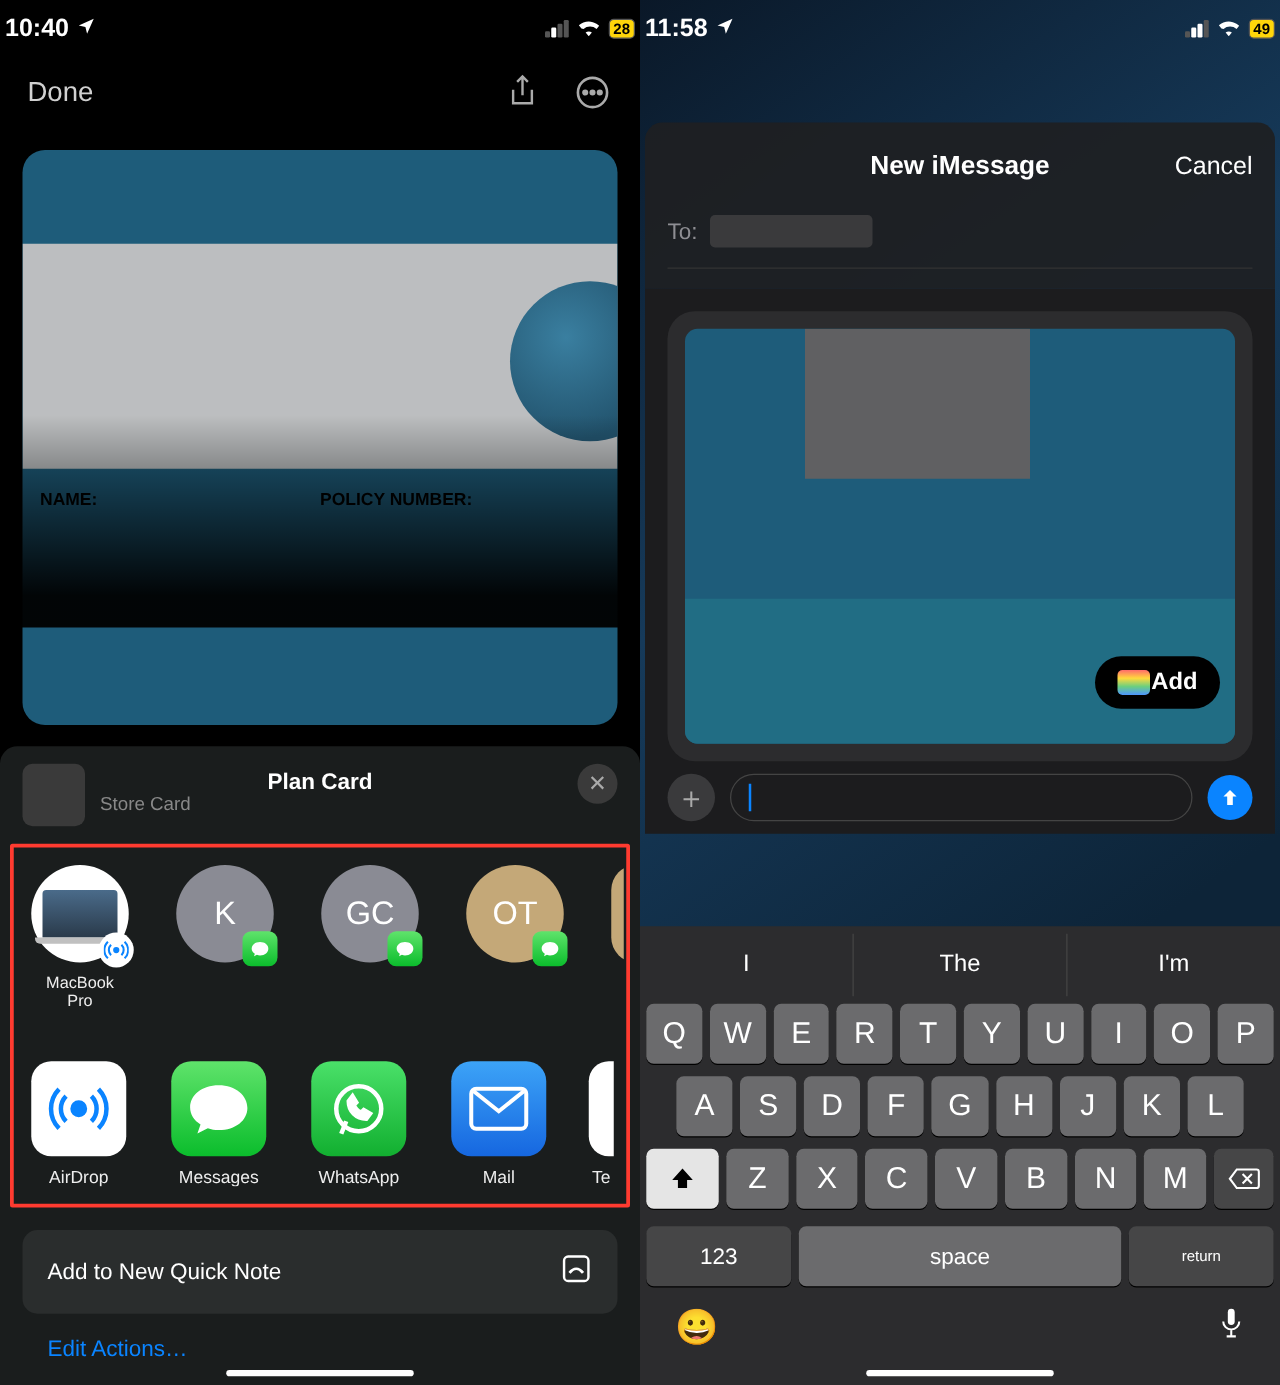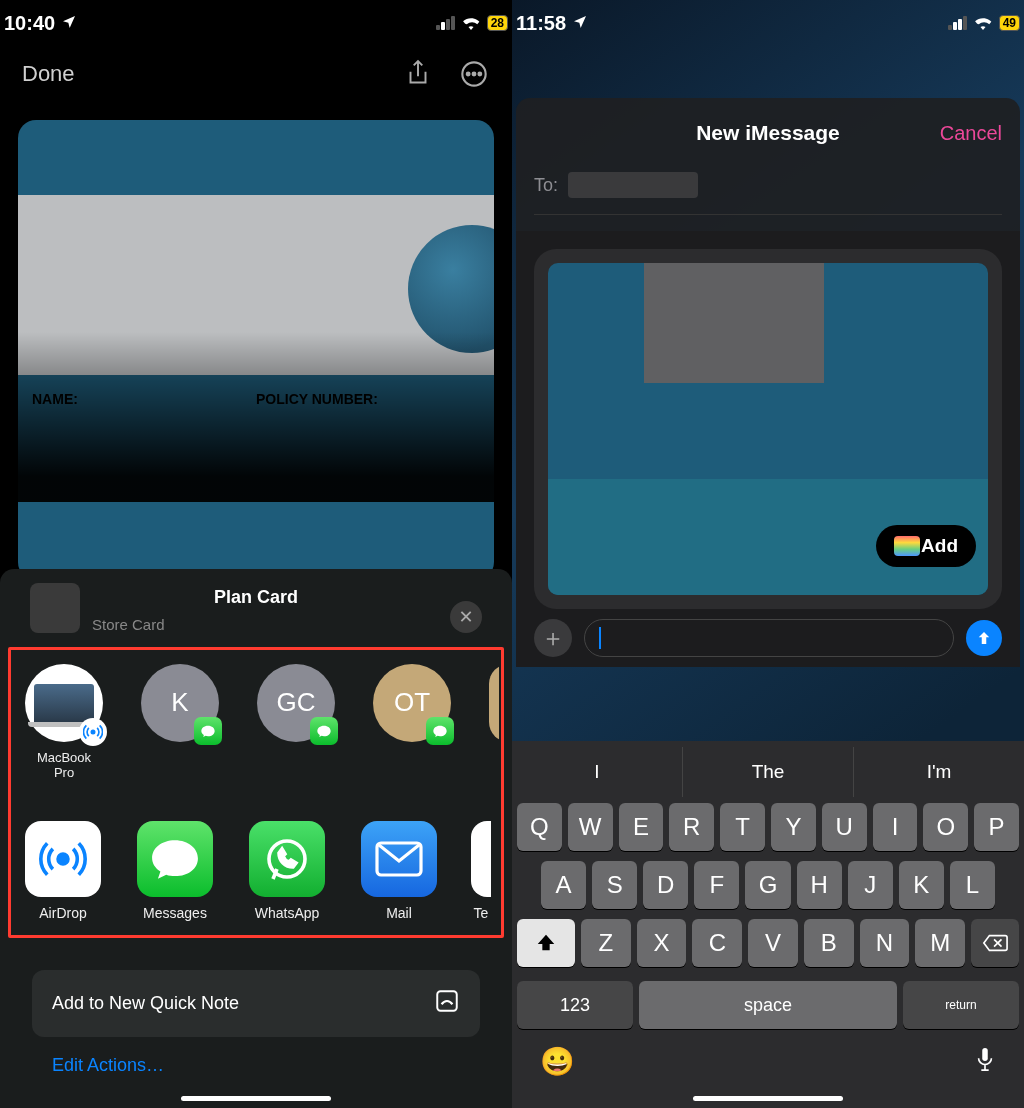--- a/index.html
+++ b/index.html
@@ -27,21 +27,21 @@
 .card { background: #1e5c7a; border-radius: 18px; height: 460px; position: relative; overflow: hidden; }
 .card-gray { position: absolute; left: 0; right: 0; top: 75px; height: 180px; background: #bcbec0; }
 .card-row { position: absolute; top: 265px; left: 0; right: 0; display: flex; padding: 6px 14px; font-size: 14px; color: #000; font-weight: 700; }
 .card-n { flex: 1; }
 .card-p { flex: 1; }
 .card-circle { position: absolute; right: -42px; top: 105px; width: 128px; height: 128px; border-radius: 50%; background: radial-gradient(circle at 35% 35%, #3a7fa0 0%, #22536d 70%); }
 .card-fade { position: absolute; left: 0; right: 0; bottom: 0; height: 170px; background: linear-gradient(180deg, rgba(0,0,0,0) 0%, rgba(0,0,0,0.95) 85%); pointer-events: none; }
 
 
 .sheet { position: absolute; bottom: 0; left: 0; right: 0; background: #1a1d1d; border-radius: 14px 14px 0 0; padding-top: 14px; }
-.sheet-header { display: flex; align-items: flex-end; gap: 12px; padding: 0 30px 14px; position: relative; }
+.sheet-header { display: flex; align-items: flex-start; gap: 12px; padding: 0 18px 14px; position: relative; }
 .sheet-thumb { width: 50px; height: 50px; background: #3a3a3a; border-radius: 8px; }
 .sheet-titles { flex: 1; }
 .sheet-title { font-size: 18px; font-weight: 600; color: #fff; text-align: center; position: absolute; left: 0; right: 0; top: 4px; pointer-events: none; }
 .sheet-sub { font-size: 15px; color: #888; margin-top: 24px; }
 .sheet-close { width: 32px; height: 32px; border-radius: 50%; background: #3a3a3a; display: flex; align-items: center; justify-content: center; font-size: 18px; color: #aaa; }
 
 .redbox { border: 3px solid #ff3b30; margin: 0 8px; padding: 8px 2px 14px; border-radius: 2px; }
 .contacts { display: flex; gap: 38px; padding: 6px 12px 12px; overflow: hidden; }
 .contact { width: 82px; display: flex; flex-direction: column; align-items: center; position: relative; }
 .avatar { width: 78px; height: 78px; border-radius: 50%; background: #8a8b94; display: flex; align-items: center; justify-content: center; font-size: 26px; color: #fff; font-weight: 400; position: relative; }
@@ -56,33 +56,33 @@
 .apps { display: flex; gap: 36px; padding: 28px 12px 0; overflow: hidden; }
 .app { width: 82px; display: flex; flex-direction: column; align-items: center; }
 .app-icon { width: 76px; height: 76px; border-radius: 16px; display: flex; align-items: center; justify-content: center; font-size: 40px; }
 .app-icon.airdrop { background: #fff; }
 .app-icon.messages { background: linear-gradient(180deg, #5fe36b 0%, #0bbd2c 100%); }
 .app-icon.mail { background: linear-gradient(180deg, #3ca3f7 0%, #1667e0 100%); }
 .app-icon.whatsapp { background: linear-gradient(180deg, #4ae069 0%, #12af30 100%); }
 .app-icon.partial { background: #fff; width: 20px; border-radius: 16px 0 0 16px; }
 .app-label { font-size: 14px; margin-top: 8px; color: #eee; }
 
-.actions-area { padding: 32px; }
+.actions-area { padding: 18px; }
 .action-row { background: #2a2d2d; border-radius: 12px; padding: 18px 20px; display: flex; justify-content: space-between; align-items: center; font-size: 18px; }
 .edit-link { color: #0a84ff; font-size: 18px; padding: 18px 20px 0; display: block; }
 
 .home-bar { position: absolute; bottom: 7px; left: 50%; transform: translateX(-50%); width: 150px; height: 5px; background: #fff; border-radius: 3px; }
 
 
 .right-bg { position: absolute; inset: 0; background: linear-gradient(145deg, #0a1828 0%, #163a5a 35%, #0d2438 70%); }
 .right-content { position: relative; z-index: 1; }
 .msg-header { background: rgba(30,32,34,0.92); border-radius: 14px 14px 0 0; margin: 52px 4px 0; padding: 16px 18px 16px; }
 .msg-title-row { display: flex; align-items: center; position: relative; height: 38px; }
 .msg-title { font-size: 21px; font-weight: 600; position: absolute; left: 0; right: 0; text-align: center; }
-.cancel { color: #ec4899; font-size: 20px; margin-left: auto; z-index: 1; }
+.cancel { color: #ffffff; font-size: 20px; margin-left: auto; z-index: 1; }
 .to-row { display: flex; align-items: center; gap: 10px; padding: 20px 0 16px; border-bottom: 1px solid #333; }
 .to-label { color: #8e8e93; font-size: 18px; }
 .to-input { background: #3a3a3c; height: 26px; width: 130px; border-radius: 4px; }
 
 .msg-body { background: #1c1c1e; margin: 0 4px; padding: 18px 18px 10px; }
 .attachment { background: #2c2c2e; border-radius: 22px; overflow: hidden; position: relative; height: 360px; }
 .att-blue { position: absolute; inset: 14px; background: #1e5c7a; border-radius: 10px; overflow: hidden; }
 .att-gray { position: absolute; top: 0; left: 96px; width: 180px; height: 120px; background: #606062; }
 .att-teal { position: absolute; left: 0; right: 0; bottom: 0; height: 116px; background: #216d84; }
 .add-pill { position: absolute; right: 26px; bottom: 42px; background: #000; color: #fff; border-radius: 22px; padding: 10px 18px; display: flex; align-items: center; gap: 1px; font-size: 19px; font-weight: 600; }

